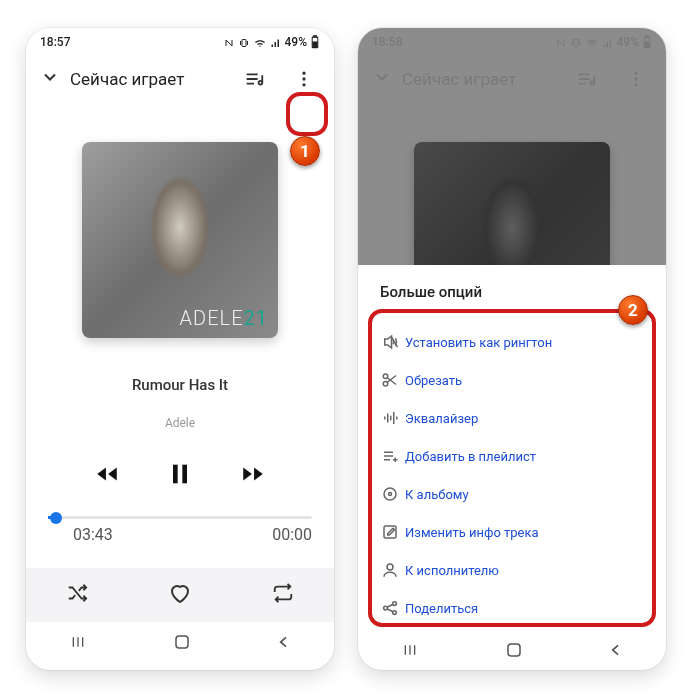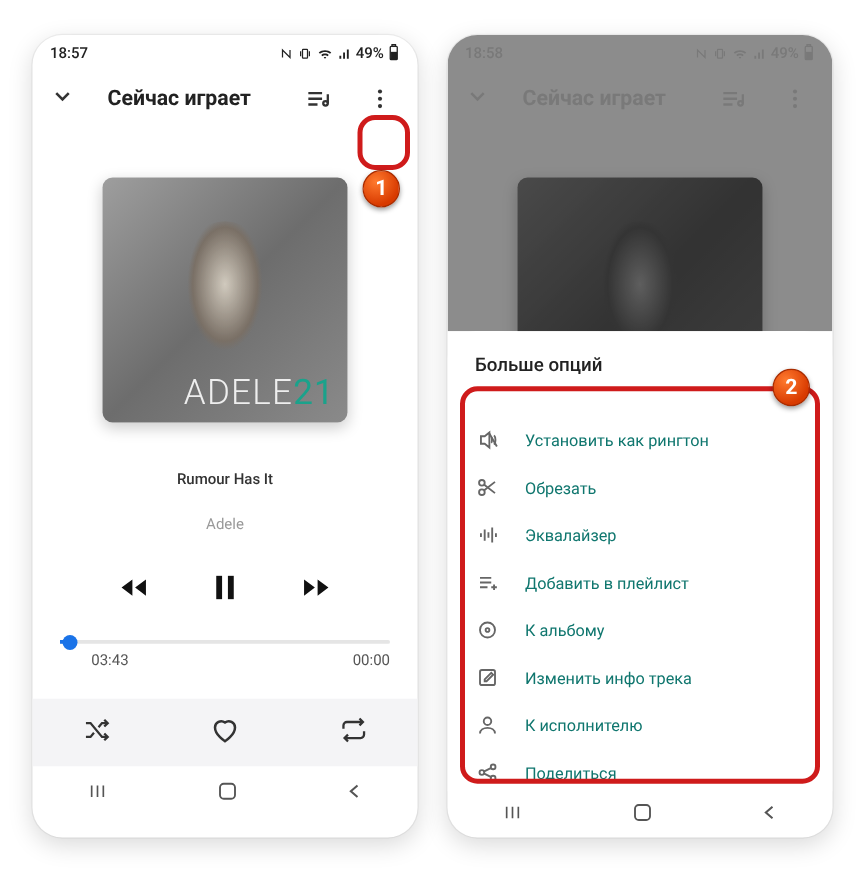--- a/index.html
+++ b/index.html
@@ -25,72 +25,72 @@
     height: 28px; display:flex; align-items:center; justify-content:space-between;
     padding: 0 14px; font-size:12px; color:#222; font-weight:500;gap:36px;
   }
   .status-right { display:flex; align-items:flex-end; gap:3px; }
   .status-right svg { display:block; }
   
   .header {
     height: 46px; display:flex; align-items:center; padding:0 10px 0 14px;
     gap:10px;
   }
-  .header .title { flex:1; font-size:17px; font-weight:700; color:#222;margin-left:16px; }
+  .header .title { flex:1; font-size:17px; font-weight:400; color:#222; }
   .icbtn { width:40px; height:40px; display:flex; align-items:center; justify-content:center; border-radius:50%; }
   
   .art-wrap { display:flex; justify-content:center; padding-top:40px; }
   .art {
     width:196px; height:196px; border-radius:8px; overflow:hidden;
     background: linear-gradient(135deg,#9e9e9e 0%,#6d6d6d 50%,#8a8a8a 100%);
     position:relative;
     box-shadow:0 4px 12px rgba(0,0,0,.2);
   }
   .art::before { 
     content:""; position:absolute; left:28%; top:18%; width:44%; height:64%;
     background: radial-gradient(ellipse 50% 60% at 50% 40%, #c9c3b8 0%, #7a7168 60%, transparent 70%);
     border-radius:50% 50% 40% 40%;
     filter:contrast(1.1);
   }
   .art-text {
     position:absolute; bottom:8px; right:10px; color:#eee; font-weight:300;
-    font-size:28px; letter-spacing:1px;margin-top:15px;
+    font-size:20px; letter-spacing:1px;margin-top:15px;
   }
   .art-text .num { color:#1aa28b; font-weight:400; }
   
-  .track-title { text-align:center; font-size:12px; color:#333; font-weight:500; margin-top:38px;}
+  .track-title { text-align:center; font-size:15px; color:#333; font-weight:500; margin-top:38px;}
   .track-artist{ text-align:center; font-size:12px; color:#999; margin-top:22px;}
   
   .controls { display:flex; align-items:center; justify-content:center; gap:46px; margin-top:30px;}
   
   .progress { padding:0 22px; margin-top:24px;}
   .bar { height:3px; background:#e5e5e5; border-radius:2px; position:relative;}
   .bar-fill { position:absolute; left:0; top:0; bottom:0; width:3%; background:#1a73e8;}
   .knob { position:absolute; left:3%; top:50%; width:12px; height:12px; border-radius:50%; background:#1a73e8; transform:translate(-50%,-50%);}
-  .times { display:flex; justify-content:space-between; font-size:12px; color:#555; margin-top:6px;padding-left:25px;}
+  .times { display:flex; justify-content:space-between; font-size:16px; color:#555; margin-top:6px;padding-left:25px;}
   
   .bottom { margin-top:24px; background:#f4f4f6; height:54px; display:flex; align-items:center; justify-content:space-around;}
   
   .navbar { height:42px; display:flex; align-items:center; justify-content:space-around; border-top:1px solid transparent;}
   
   .dim { position:absolute; inset:0; background:rgba(0,0,0,.45); }
   .phone2-top { position:relative; }
   .phone2-top .status, .phone2-top .header { color:#ddd; }
   .phone2-top .header .title { color:#ddd; }
   .sheet {
     background:#fff; border-radius:22px 22px 0 0;
     position:relative;
     padding:18px 22px 6px 22px;
     flex:1;
   }
   .sheet-title { font-size:15px; font-weight:500; color:#222; margin-bottom:22px;}
   .menu { display:flex; flex-direction:column; }
   .menu-item {
-    display:flex; align-items:flex-end; gap:20px;
-    height:38px; font-size:13px; color:#0f766e;
+    display:flex; align-items:center; gap:5px;
+    height:38px; font-size:13px; color:#1d4ed8;
   }
   .menu-ic { width:20px; display:flex; justify-content:center; color:#666;}
   
   .red-ring {
     position:absolute; border:4px solid #cf1b1b; border-radius:14px;
     pointer-events:none;
   }
   .badge {
     position:absolute; width:30px; height:30px; border-radius:50%;
     background: radial-gradient(circle at 35% 30%, #ff7a2e, #d83a00 70%);

